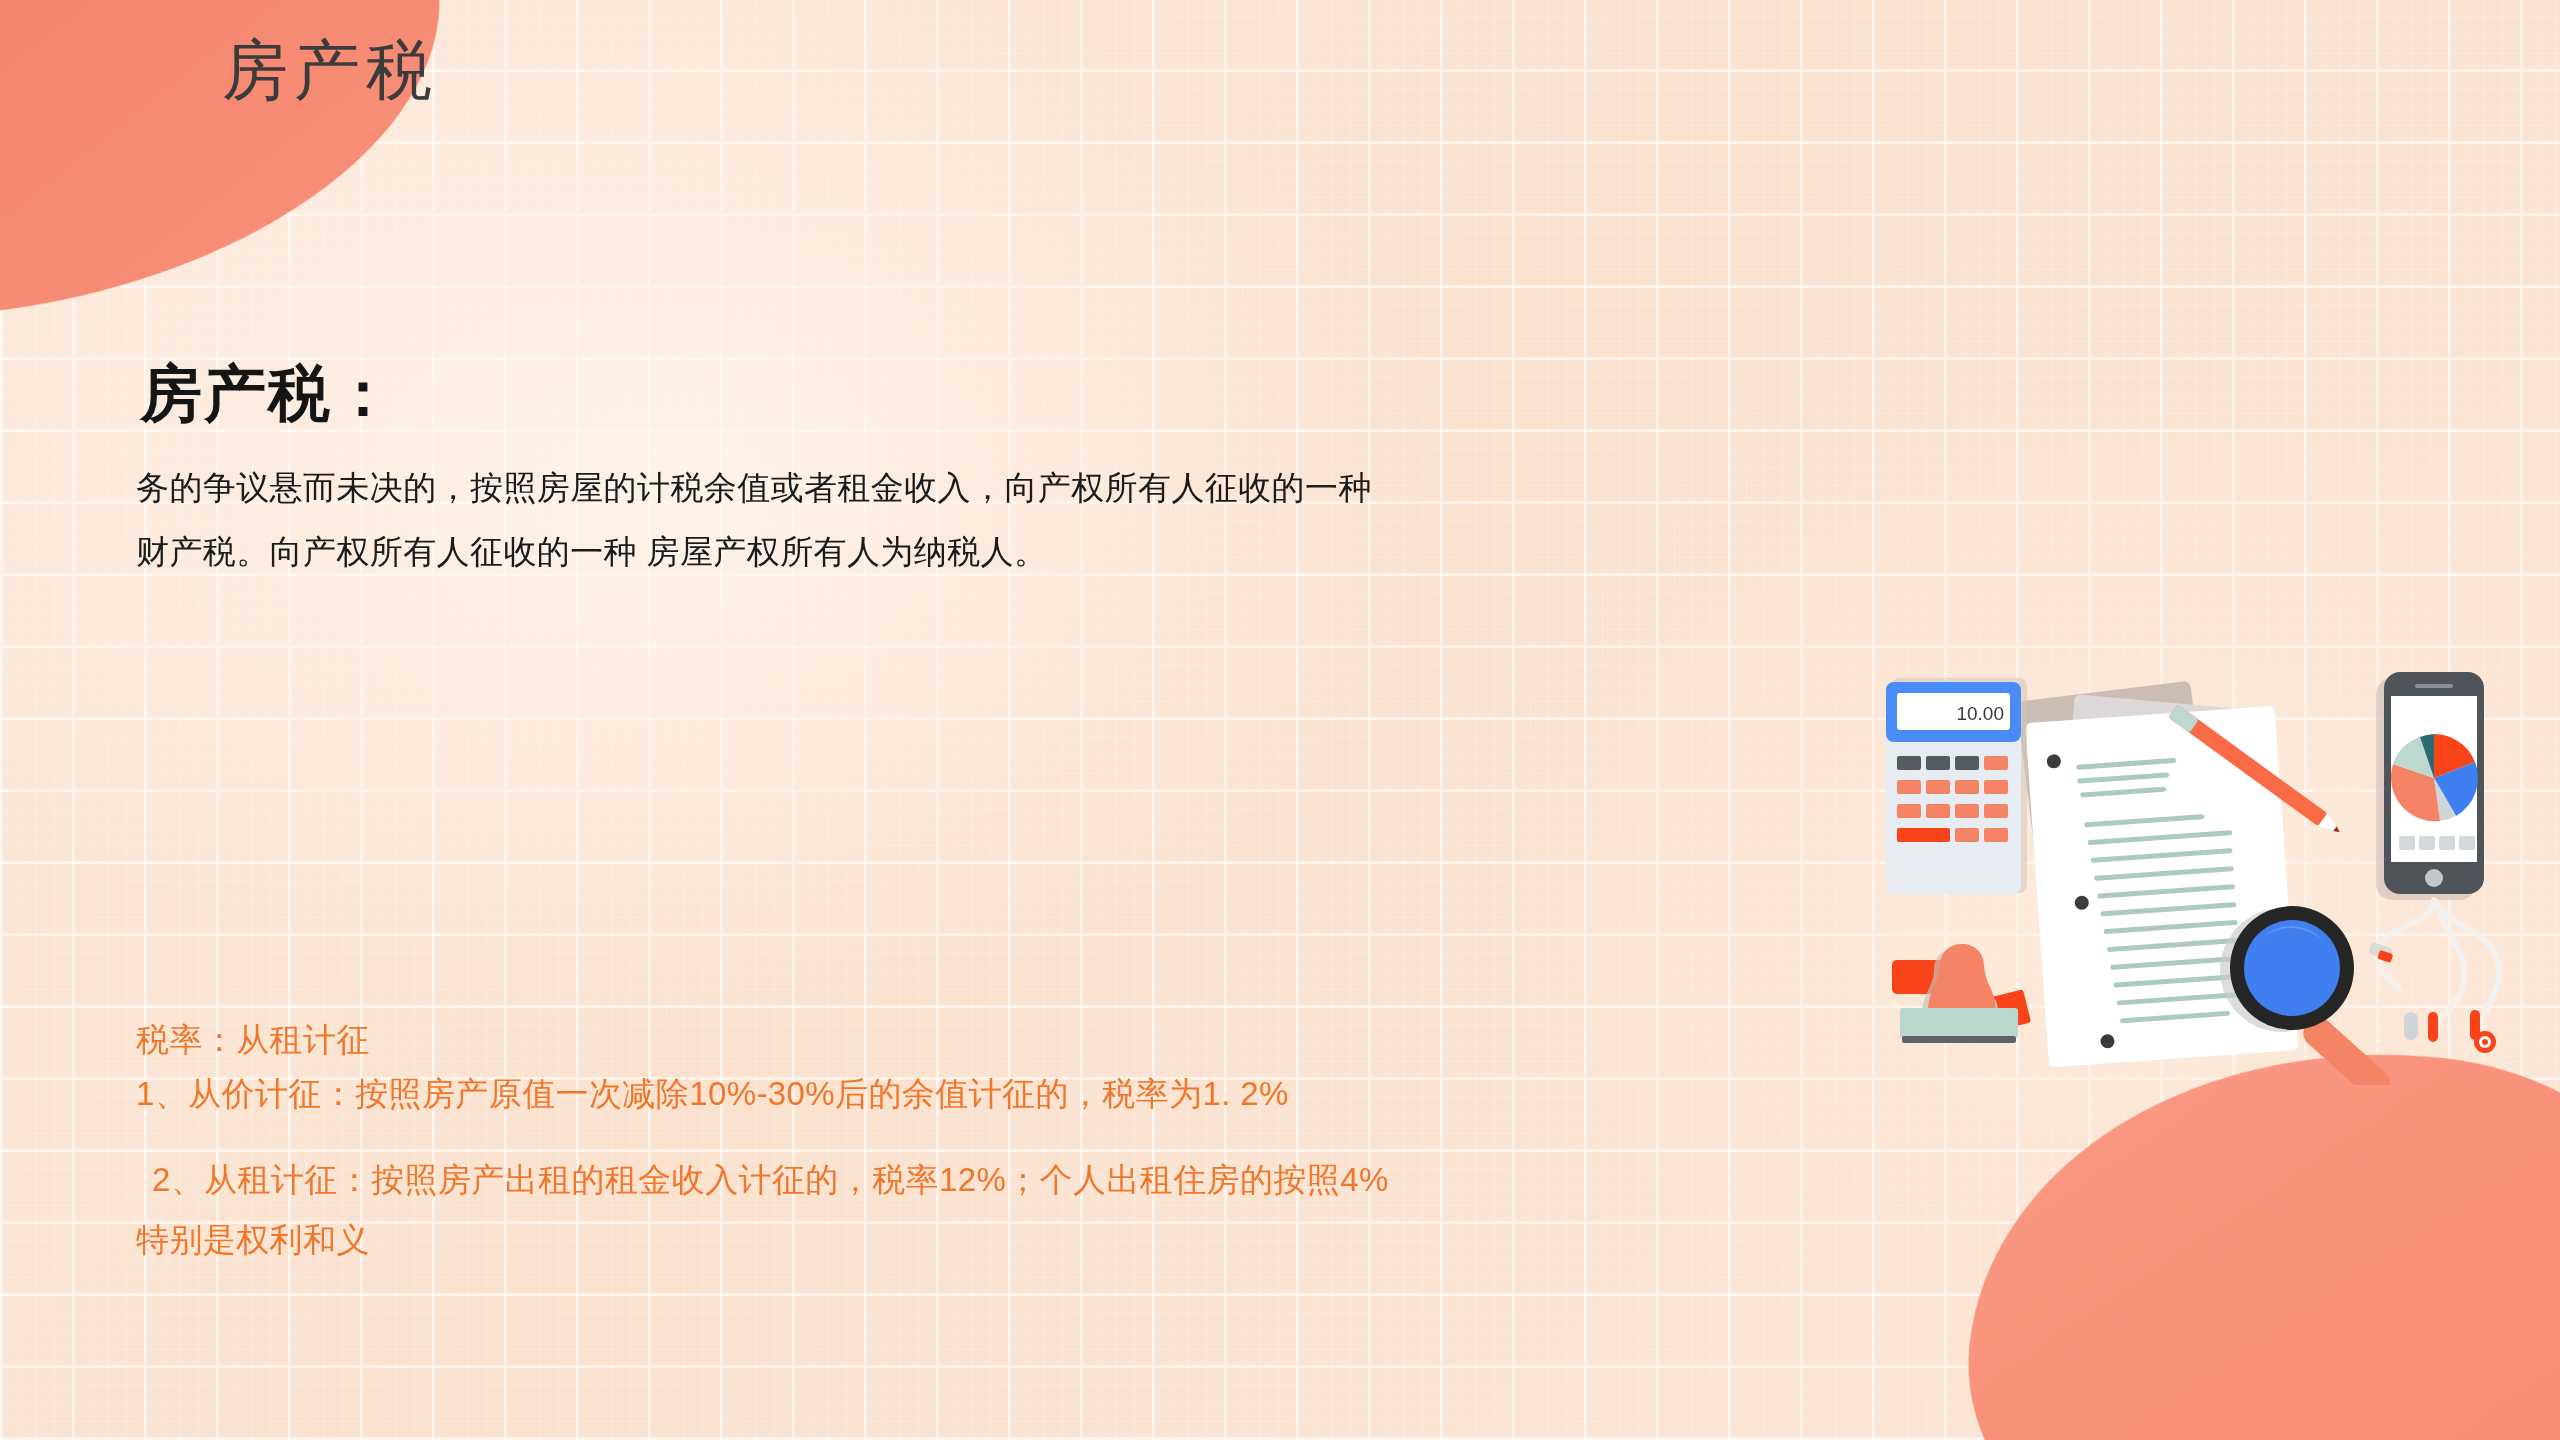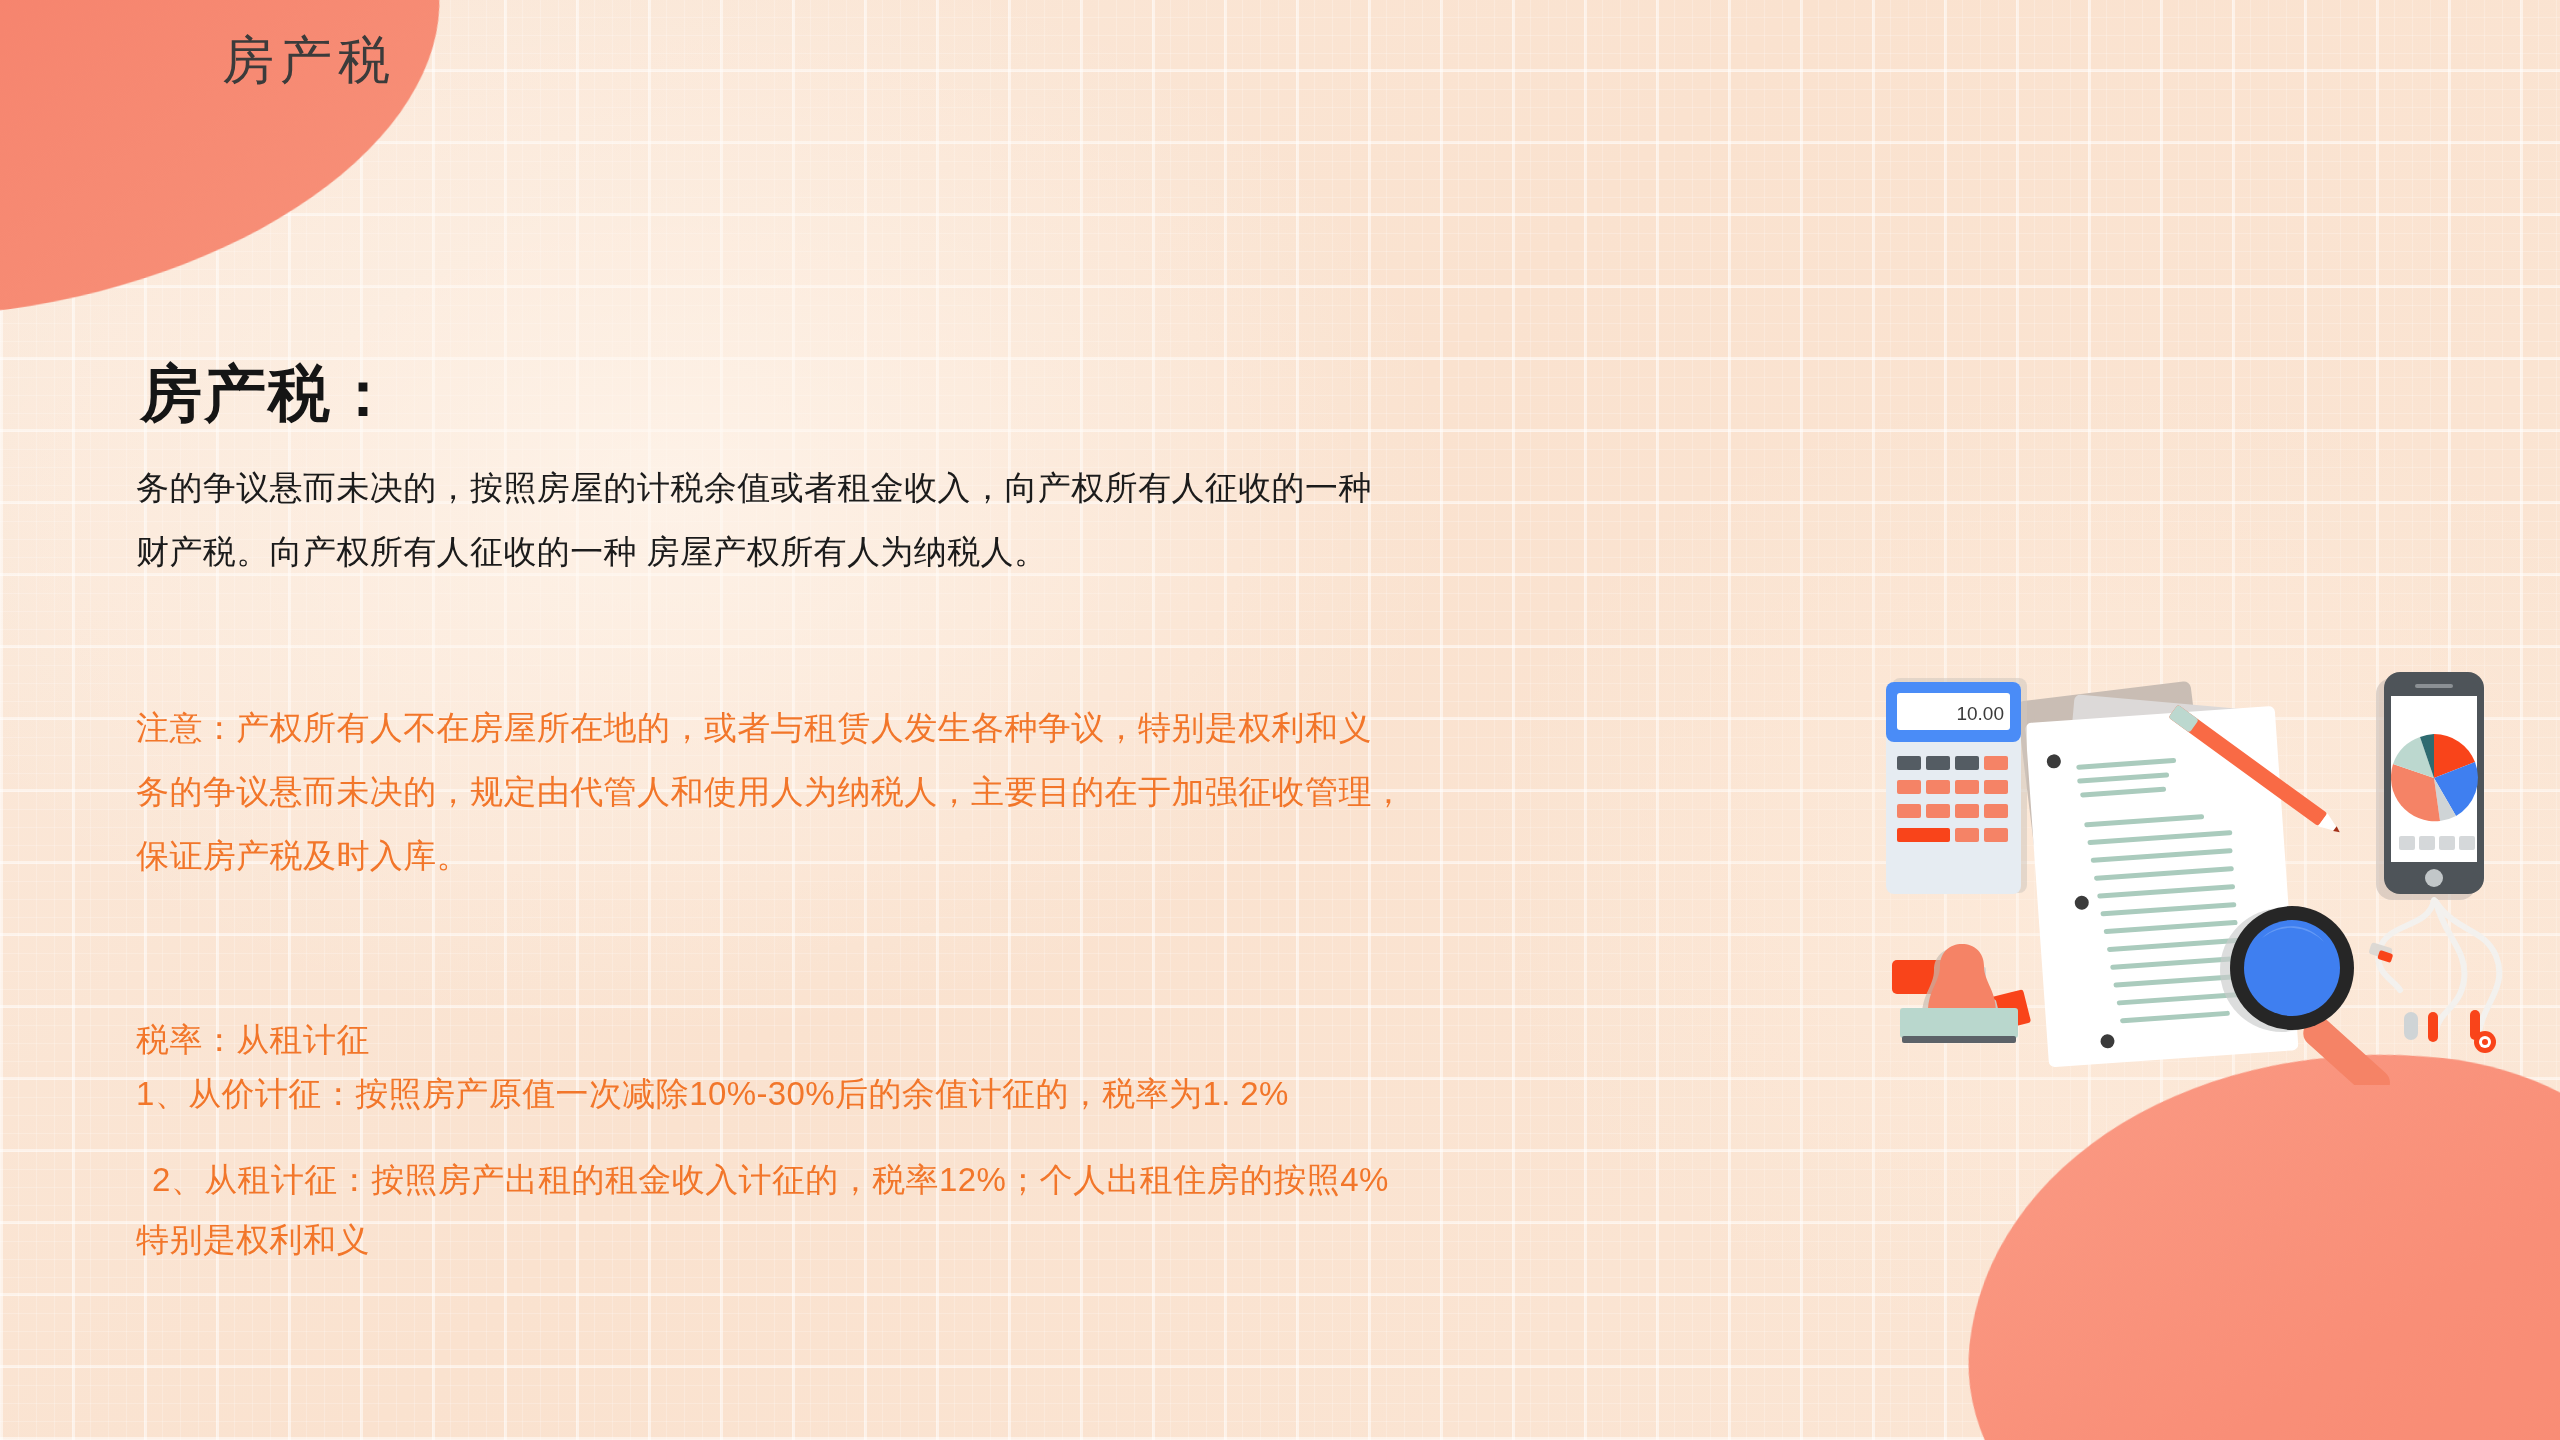--- a/index.html
+++ b/index.html
@@ -65,21 +65,21 @@
     border-radius: 58% 42% 40% 60% / 54% 48% 52% 46%;
     transform: rotate(6deg);
     filter: blur(0.4px);
   }
 
   
   .slide-title {
     position: absolute;
     left: 222px;
     top: 26px;
-    font-size: 52px;
+    font-size: 66px;
     font-weight: 400;
     letter-spacing: 6px;
     color: #3b3b3b;
     white-space: nowrap;
   }
   .section-heading {
     position: absolute;
     left: 140px;
     top: 352px;
     font-size: 62px;
@@ -132,25 +132,20 @@
 
   <div class="slide-title">房产税</div>
 
   <div class="section-heading">房产税：</div>
 
   <div class="para dark" id="para-definition">
     <span class="line">务的争议悬而未决的，按照房屋的计税余值或者租金收入，向产权所有人征收的一种</span>
     <span class="line">财产税。向产权所有人征收的一种 房屋产权所有人为纳税人。</span>
   </div>
 
-  <div class="para accent" id="para-note">
-    <span class="line">注意：产权所有人不在房屋所在地的，或者与租赁人发生各种争议，特别是权利和义</span>
-    <span class="line">务的争议悬而未决的，规定由代管人和使用人为纳税人，主要目的在于加强征收管理，</span>
-    <span class="line">保证房产税及时入库。</span>
-  </div>
 
   <div class="para accent" id="para-rate-head">
     <span class="line">税率：从租计征</span>
   </div>
 
   <div class="para accent" id="para-rate-1">
     <span class="line">1、从价计征：按照房产原值一次减除10%-30%后的余值计征的，税率为1. 2%</span>
   </div>
 
   <div class="para accent" id="para-rate-2">

